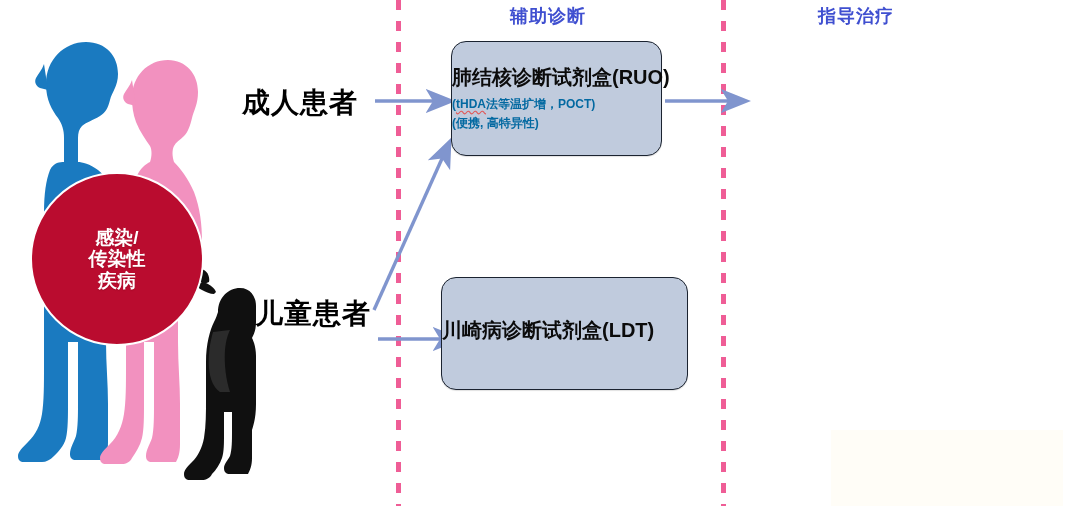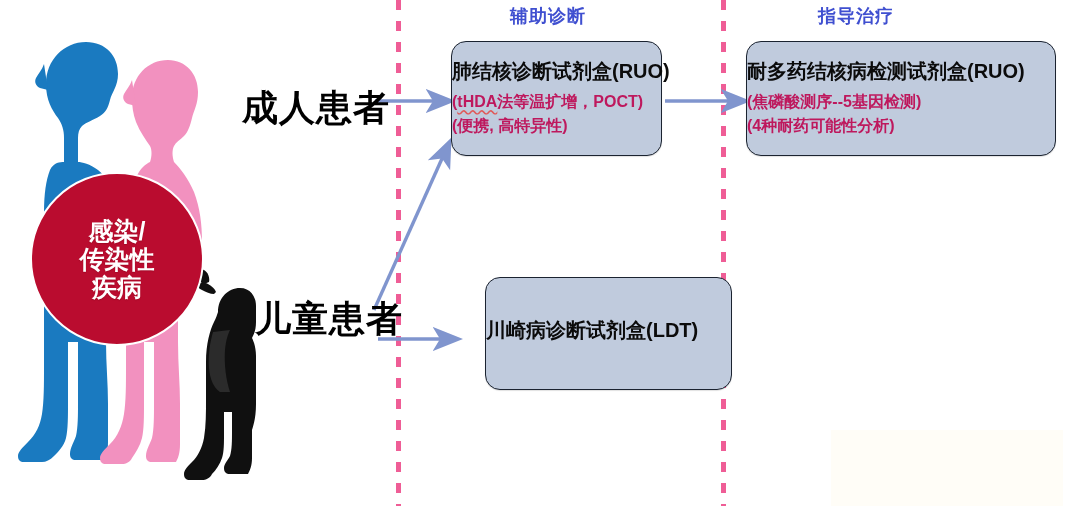--- a/index.html
+++ b/index.html
@@ -40,21 +40,21 @@
     border: 2px solid #ffffff;
     box-sizing: border-box;
     display: flex; flex-direction: column;
     align-items: center; justify-content: center;
     z-index: 6;
   }
   .circle-badge span {
     display: block;
     color: #ffffff;
     font-weight: bold;
-    font-size: 25px;
+    font-size: 19px;
     line-height: 1.12;
     text-align: left;
     letter-spacing: 0px;
     text-shadow: 0 1px 1px rgba(120,0,20,.35);
   }
   
   .divider {
     position: absolute;
     top: 0px;
     width: 5px; height: 506px;
@@ -76,21 +76,21 @@
     white-space: nowrap;
     z-index: 5;
   }
   .col-header.h1 { left: 510px; }
   .col-header.h2 { left: 818px; }
   
   .patient-label {
     position: absolute;
     color: #000000;
     font-weight: bold;
-    font-size: 36px;
+    font-size: 28px;
     letter-spacing: 1px;
     white-space: nowrap;
     z-index: 7;
   }
   .patient-label.adult { left: 242px; top: 84px; }
   .patient-label.child { left: 255px; top: 295px; }
   
   .box {
     position: absolute;
     background: #c0cbdd;
@@ -104,35 +104,35 @@
   }
   .box .line-title {
     color: #0b0b0b;
     font-weight: bold;
     font-size: 20px;
     line-height: 1.18;
     white-space: nowrap;
     margin-bottom: 5px;
   }
   .box .line-sub {
-    color: #be185d;
-    font-weight: bold;
-    font-size: 16px;
+    color: #0369a1;
+    font-weight: bold;
+    font-size: 12px;
     line-height: 1.3;
     white-space: nowrap;
     margin-top: 3px;
   }
   .spell {
     text-decoration: underline wavy #e05a5a;
     text-decoration-skip-ink: none;
     text-underline-offset: 2px;
   }
   #box-tb  { left: 451px; top: 41px;  width: 211px; height: 115px; }
   #box-mdr { left: 746px; top: 41px;  width: 310px; height: 115px; }
-  #box-kd  { left: 485px; top: 277px; width: 247px; height: 113px; }
+  #box-kd  { left: 441px; top: 277px; width: 247px; height: 113px; }
   
   .arrows {
     position: absolute; left: 0; top: 0;
     width: 1066px; height: 506px;
     z-index: 3;
   }
 </style>
 </head>
 <body>
 
@@ -227,23 +227,18 @@
       <line x1="374" y1="310" x2="449" y2="143" stroke="#8095ce" stroke-width="3.4" marker-end="url(#ah)"></line>
     </svg>
   </div>
 
   <div class="box" id="box-tb">
     <div class="line-title">肺结核诊断试剂盒(RUO)</div>
     <div class="line-sub"><span>(</span><span class="spell">tHDA</span><span>法等温扩增，POCT)</span></div>
     <div class="line-sub">(便携, 高特异性)</div>
   </div>
 
-  <div class="box" id="box-mdr">
-    <div class="line-title">耐多药结核病检测试剂盒(RUO)</div>
-    <div class="line-sub">(焦磷酸测序--5基因检测)</div>
-    <div class="line-sub">(4种耐药可能性分析)</div>
-  </div>
 
   <div class="box" id="box-kd">
     <div class="line-title">川崎病诊断试剂盒(LDT)</div>
   </div>
 
 </div>
 
 </body></html>

